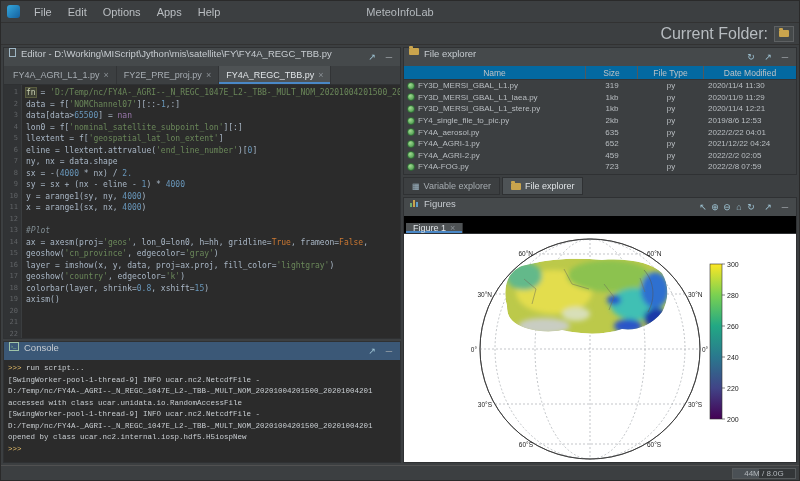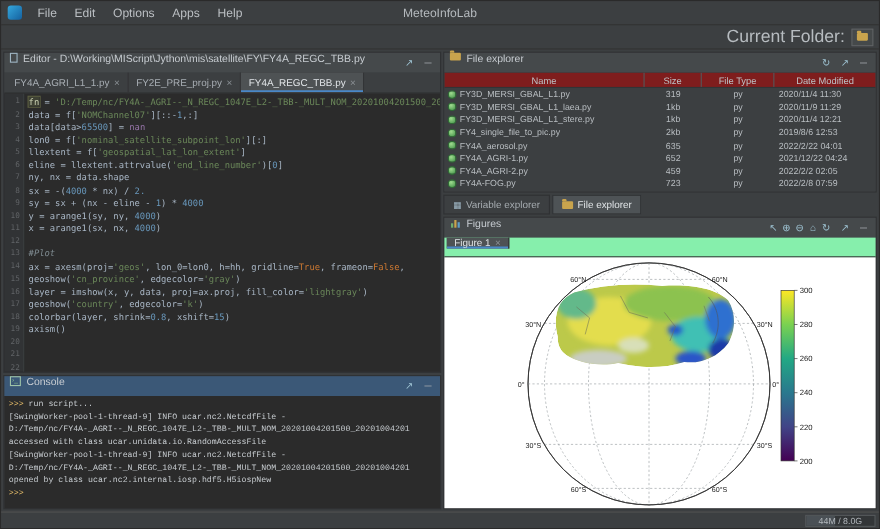--- a/index.html
+++ b/index.html
@@ -49,38 +49,38 @@
   .tk-kw{color:#cc7832}.tk-com{color:#7f8b91;font-style:italic}.tk-const{color:#9876aa}
   .tk-hl{color:#cdd4b5;background:#3e4134;box-shadow:0 0 0 1px #5a5d40}
   
   .console-panel{flex:1}
   .console-body{flex:1;background:#2b2b2b;font-family:Liberation Mono, monospace;font-size:7.5px;padding:3px 4px;overflow:hidden}
   .con-line{height:11.5px;line-height:11.5px;white-space:pre;color:#c8cdd1}
   .con-prompt{color:#e8bf6a}
   
   .explorer-panel{height:128px;flex:none}
   .ftable{flex:1;display:flex;flex-direction:column;overflow:hidden;background:#3c3f41}
-  .fhead{display:flex;height:14px;flex:none;background:#7f1d1d;border-bottom:1px solid #323436}
+  .fhead{display:flex;height:14px;flex:none;background:#0369a1;border-bottom:1px solid #323436}
   .fcol{font-size:8.5px;color:#bdc2c6;display:flex;align-items:center;justify-content:center;border-right:1px solid #54585a}
   .fcol:first-child{flex:1}
   .fcol:nth-child(2){width:52px}.fcol:nth-child(3){width:66px}.fcol:nth-child(4){width:92px;border-right:none}
   .frows{flex:1;overflow:hidden}
   .frow{display:flex;height:11.6px;align-items:center;cursor:default}
   .fcell{font-size:8px;color:#b9bec2;white-space:nowrap;overflow:hidden}
   .fname{flex:1;display:flex;align-items:center;gap:3px;padding-left:3px}
   .fsize{width:52px;text-align:center}.ftype{width:66px;text-align:center}.fdate{width:92px;padding-left:4px}
   .py-icon{width:8px;height:8px;border-radius:50%;background:radial-gradient(circle at 35% 30%,#9fdb8f,#3f8f45);border:1px solid #2f6b35;flex:none}
   
   .etabs{height:18px;flex:none;display:flex;gap:2px}
   .etab{display:flex;align-items:center;gap:4px;padding:0 8px;font-size:9px;color:#a6acb1;background:#3c3f41;border:1px solid #2f3133;cursor:pointer}
   .etab.active{background:#4e5356;color:#e0e4e7}
   .etab-glyph{color:#9fb6c4;font-size:8px}
   
   .figures-panel{flex:1}
-  .figtabs{height:18px;flex:none;background:#86efac;display:flex;align-items:flex-start;border-bottom:1px solid #2f3133;padding-left:2px}
+  .figtabs{height:18px;flex:none;background:#000000;display:flex;align-items:flex-end;border-bottom:1px solid #2f3133;padding-left:2px}
   .canvas{flex:1;background:#ffffff;overflow:hidden}
   
   .statusbar{height:15px;flex:none;border-top:1px solid #515151;display:flex;align-items:center;justify-content:flex-end;padding:0 3px;background:#3c3f41}
   .mem{position:relative;width:64px;height:11px;background:#333638;border:1px solid #565a5c;font-size:8px;color:#b2b7bc;display:flex;align-items:center;justify-content:center;cursor:pointer}
   .mem-fill{position:absolute;left:0;top:0;bottom:0;width:42%;background:#4a5055}
   .mem-text{position:relative}
 </style>
 </head>
 <body>
 

